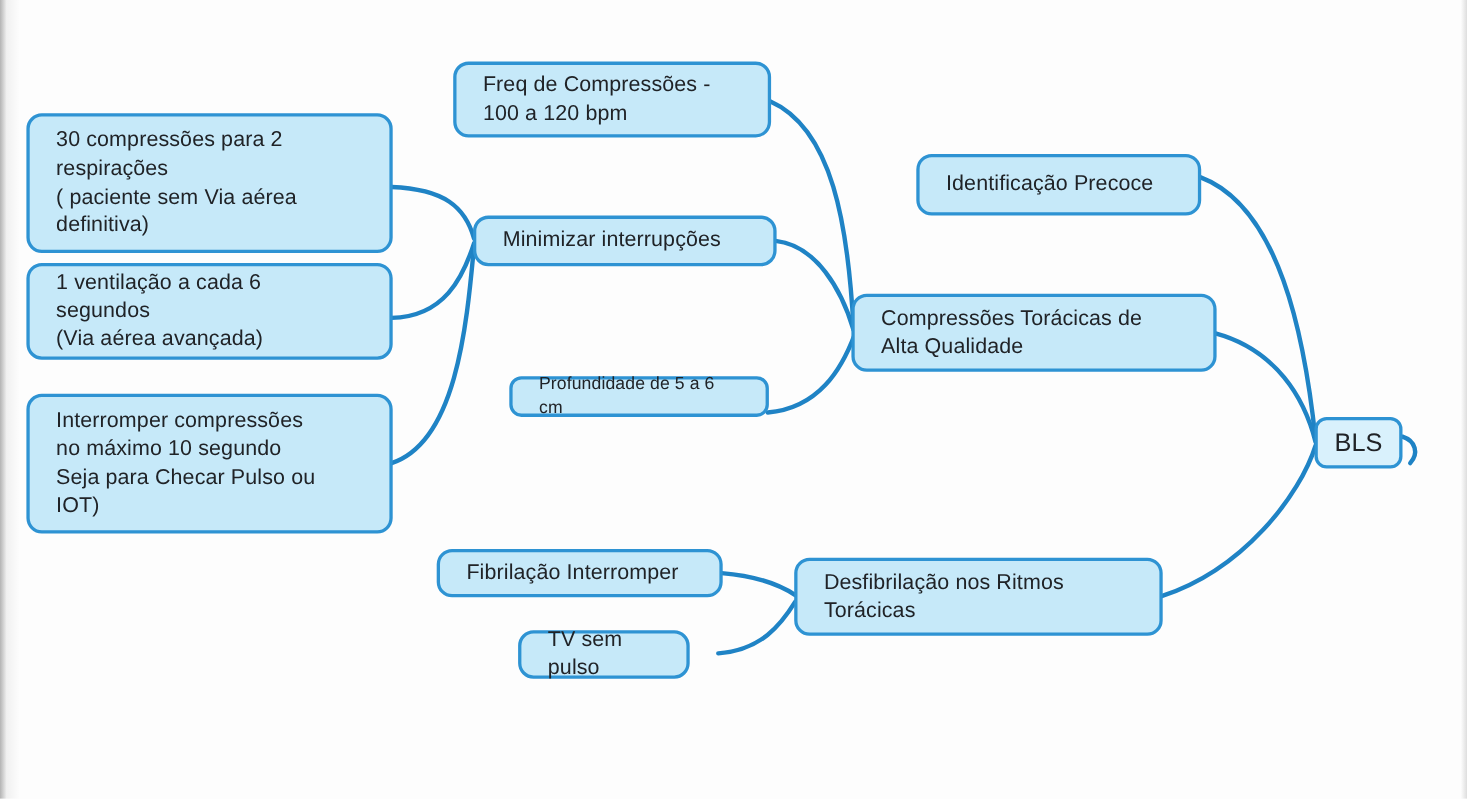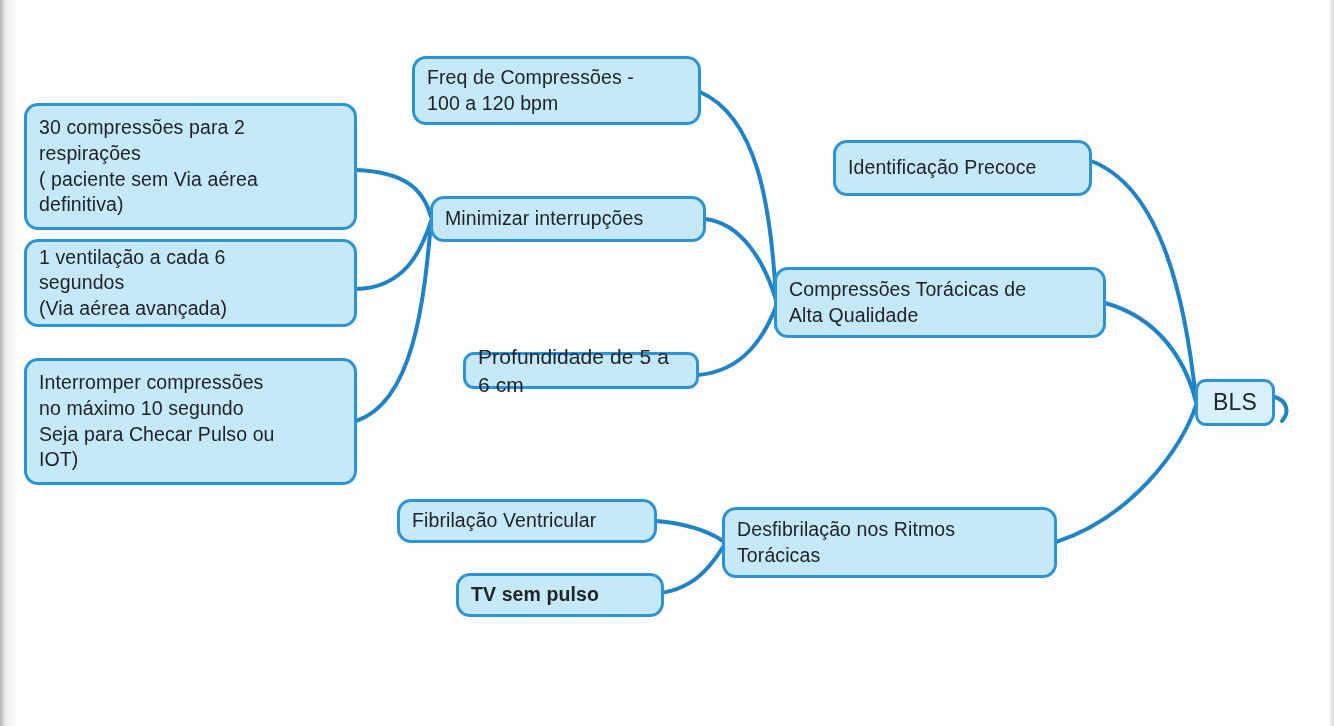--- a/index.html
+++ b/index.html
@@ -45,38 +45,38 @@
   }
   .node {
     position: absolute;
     z-index: 2;
     background: var(--node-fill);
     border: 3px solid var(--node-border);
     border-radius: 14px;
     color: var(--text-color);
     display: flex;
     align-items: center;
-    padding: 6px 12px;
+    padding: 6px 24px;
     font-size: 19.5px;
     line-height: 1.31;
     letter-spacing: 0.1px;
   }
   .node-label { white-space: pre-line; }
   
   .n-comp30        { left: 24px;  top: 103px; width: 333px; height: 127px; }
   .n-ventilacao    { left: 24px;  top: 239px; width: 333px; height: 88px; }
   .n-interromper   { left: 24px;  top: 358px; width: 333px; height: 127px; }
   .n-freq          { left: 412px; top: 56px;  width: 289px; height: 69px;  }
   .n-minimizar     { left: 430px; top: 196px; width: 276px; height: 46px;  }
-  .n-profundidade  { left: 463px; top: 352px; width: 236px; height: 37px;  font-size: 21px; border-radius: 11px; }
+  .n-profundidade  { left: 463px; top: 342px; width: 236px; height: 37px;  font-size: 16px; border-radius: 11px; }
   .n-identificacao { left: 833px; top: 140px; width: 259px; height: 56px;  }
   .n-comptoracicas { left: 774px; top: 267px; width: 332px; height: 71px;  }
   .n-desfibrilacao { left: 722px; top: 507px; width: 335px; height: 71px;  }
   .n-fibrilacao    { left: 397px; top: 499px; width: 260px; height: 44px;  }
-  .n-tvsempulso    { left: 456px; top: 573px; width: 208px; height: 44px; font-weight: bold;  }
+  .n-tvsempulso    { left: 471px; top: 573px; width: 156px; height: 44px;  }
   .n-bls           { left: 1195px; top: 379px; width: 80px; height: 47px;
                      background: var(--root-fill); font-weight: 400; font-size: 23px;
                      justify-content: center; border-radius: 11px; }
 </style>
 </head>
 <body>
 
 <div class="canvas">
 
   <svg class="links" viewBox="0 0 1334 726" xmlns="http://www.w3.org/2000/svg">
@@ -140,21 +140,21 @@
     <span class="node-label">Compressões Torácicas de
 Alta Qualidade</span>
   </div>
 
   <div class="node n-desfibrilacao">
     <span class="node-label">Desfibrilação nos Ritmos
 Torácicas</span>
   </div>
 
   <div class="node n-fibrilacao">
-    <span class="node-label">Fibrilação Ventricular</span>
+    <span class="node-label">Fibrilação Interromper</span>
   </div>
 
   <div class="node n-tvsempulso">
     <span class="node-label">TV sem pulso</span>
   </div>
 
   <div class="node n-bls">
     <span class="node-label">BLS</span>
   </div>
 

